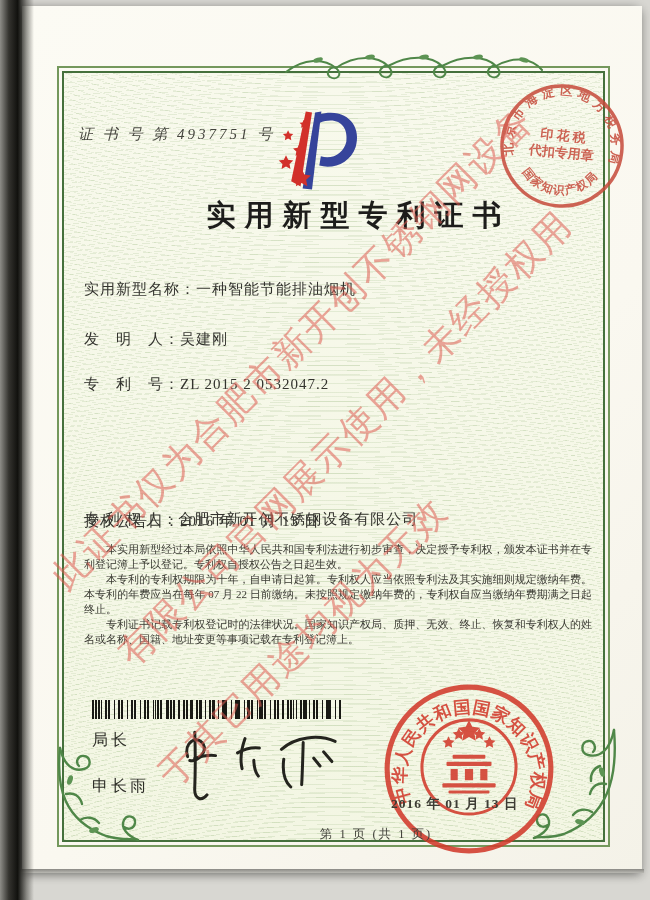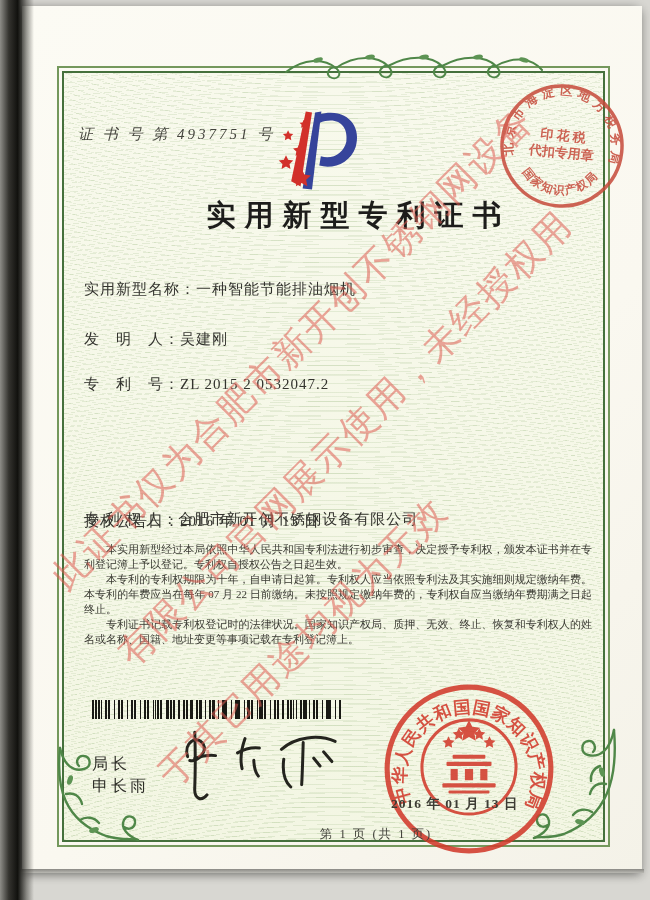--- a/index.html
+++ b/index.html
@@ -38,21 +38,21 @@
   .f0{top:274px;} .f1{top:324px;} .f2{top:369px;} .f3{top:414px;} .f4{top:461px;margin-top:43px;} .f5{top:506px;}
   .body-text { position:absolute; left:62px; top:536px; width:508px; z-index:10;
            font-size:11px; line-height:15px; color:#3a3a33; text-align:justify; }
   .body-text p { text-indent:2em; }
 
   .barcode { position:absolute; left:70px; top:694px; width:250px; height:19px; z-index:10;
            background:
              repeating-linear-gradient(90deg,#191914 0 2px,rgba(0,0,0,0) 2px 3px,#191914 3px 5px,rgba(0,0,0,0) 5px 9px,#191914 9px 10px,rgba(0,0,0,0) 10px 13px),
              repeating-linear-gradient(90deg,rgba(0,0,0,0) 0 6px,#191914 6px 8px,rgba(0,0,0,0) 8px 17px,#191914 17px 18px,rgba(0,0,0,0) 18px 23px); }
   .signoff { position:absolute; left:70px; z-index:10; font-size:16px; color:#2e2e28; letter-spacing:3px; }
-  .pos-label{ top:748px; } .signer{ top:770px; }
+  .pos-label{ top:724px; } .signer{ top:770px; }
   .sig { position:absolute; left:140px; top:714px; width:200px; height:92px; z-index:11;
          transform:rotate(-2deg); }
   .seal { position:absolute; left:359px; top:675px; width:176px; height:176px; z-index:9; opacity:.88; }
   .seal-date { position:absolute; left:369px; top:789px; width:170px; z-index:12;
          font-size:13.5px; font-weight:bold; color:#3d3c34; letter-spacing:1px; }
   .footer { position:absolute; left:35px; top:820px; width:638px; text-align:center;
          font-size:12.5px; color:#3f3f38; letter-spacing:2px; z-index:10; }
   .stamp { position:absolute; left:472px; top:72px; width:136px; height:136px; z-index:13;
          opacity:.85; transform:rotate(6deg); }
 

